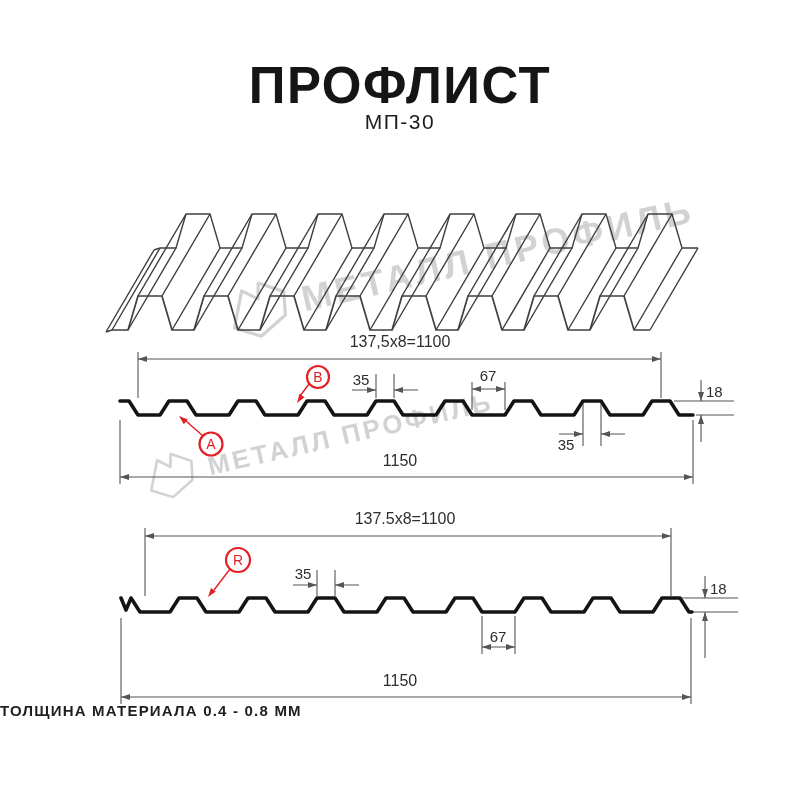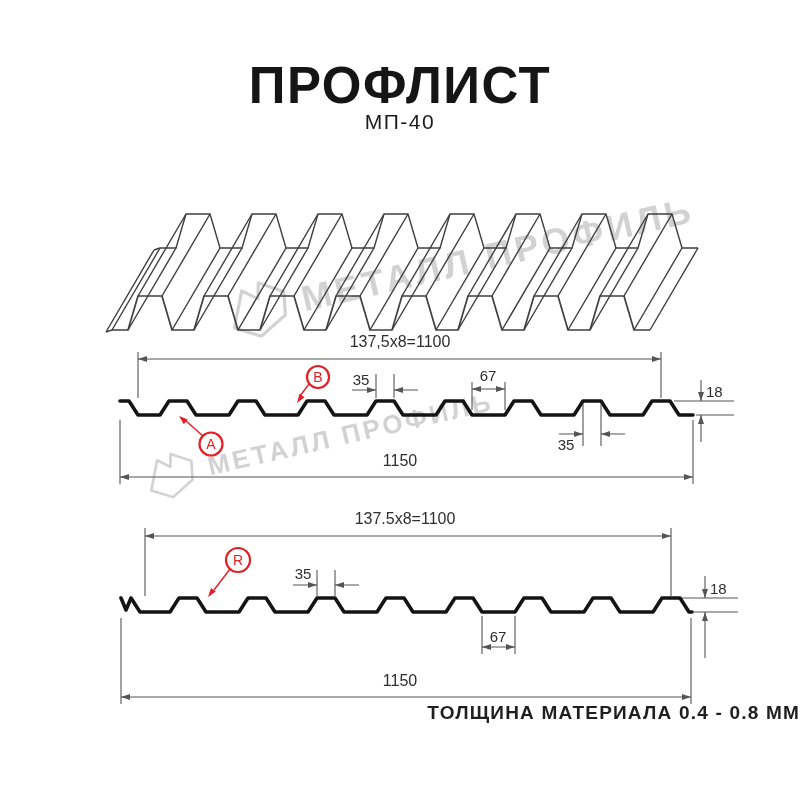--- a/index.html
+++ b/index.html
@@ -2,22 +2,22 @@
 <html><head>
 <meta charset="utf-8">
 <style>
   html,body{margin:0;padding:0;background:#fff;}
   .page{position:relative;width:800px;height:800px;background:#ffffff;overflow:hidden;
         font-family:"Liberation Sans",sans-serif;}
   .title{position:absolute;left:0;right:0;top:56px;text-align:center;
          font-size:51px;font-weight:bold;letter-spacing:1.5px;color:#151515;}
   .subtitle{position:absolute;left:0;right:0;top:110px;text-align:center;
          font-size:21px;font-weight:500;letter-spacing:1.5px;color:#1c1c1c;}
-  .footer{position:absolute;left:0;right:0;top:702px;text-align:right;
-         font-size:19px;font-weight:bold;letter-spacing:1.2px;color:#1f1f1f;}
+  .footer{position:absolute;left:0;right:0;top:702px;text-align:left;
+         font-size:15px;font-weight:bold;letter-spacing:1.2px;color:#1f1f1f;}
   .wm{position:absolute;display:flex;align-items:center;gap:12px;color:#d2d2d2;
       font-weight:bold;white-space:nowrap;transform-origin:left center;}
   .wm1{left:228px;top:288px;transform:rotate(-13deg);font-size:36px;letter-spacing:4px;}
   .wm2{left:146px;top:458px;transform:rotate(-13deg);font-size:26px;letter-spacing:3px;}
   .wm svg{flex:0 0 auto;}
   svg.overlay{position:absolute;left:0;top:0;z-index:2;}
   .wm{z-index:1;}
   .txtlayer{z-index:3;}
   .profile{fill:none;stroke:#141414;stroke-width:3.6;stroke-linejoin:round;stroke-linecap:round;}
   .sheet{fill:none;stroke:#3f3f3f;stroke-width:1.4;stroke-linejoin:round;}
@@ -126,16 +126,16 @@
       <g>
         <circle class="red" cx="238" cy="560" r="12"></circle>
         <path class="redthin" d="M230,569 L214,590"></path>
         <path class="redfill" d="M208,597 l3,-9 l4.8,3.6 z"></path>
         <text class="redtxt" x="238" y="565" text-anchor="middle">R</text>
       </g>
     </g>
   </svg>
 
   <div class="title txtlayer">ПРОФЛИСТ</div>
-  <div class="subtitle txtlayer">МП-40</div>
+  <div class="subtitle txtlayer">МП-30</div>
   <div class="footer txtlayer">ТОЛЩИНА МАТЕРИАЛА 0.4 - 0.8 ММ</div>
 
 </div>
 
 </body></html>

